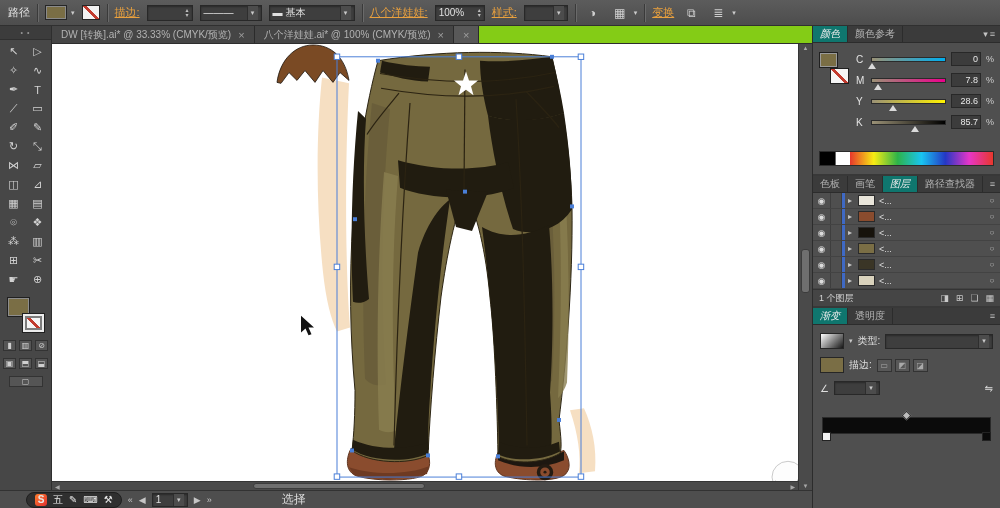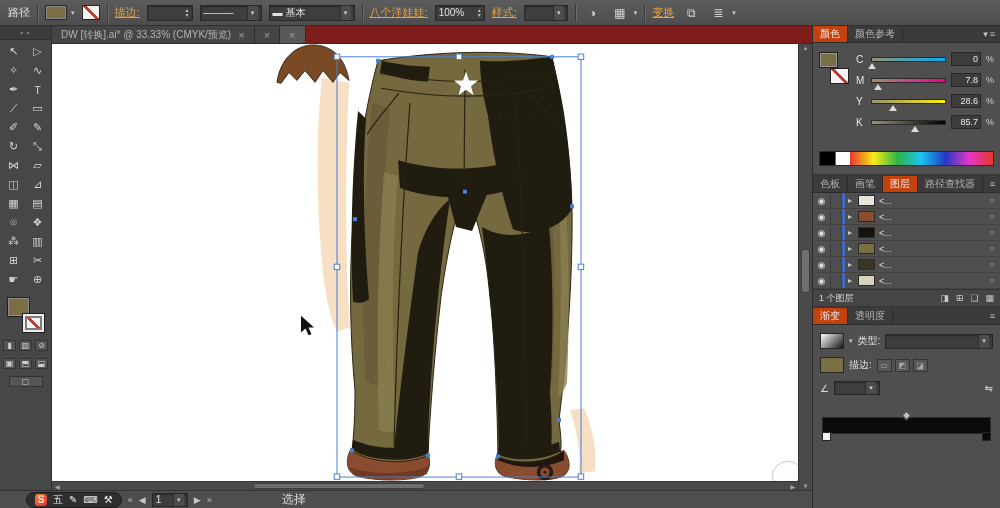--- a/index.html
+++ b/index.html
@@ -32,21 +32,21 @@
   .tool { height:19px; display:flex; align-items:center; justify-content:center; font-size:11px; color:#d2d2d2; }
   .fill-stroke { position:relative; width:38px; height:36px; margin-top:8px; flex:none; }
   .fs-fill { position:absolute; left:0; top:0; width:23px; height:20px; border:1px solid #202020; box-shadow:0 0 0 1px #8d8d8d inset; }
   .fs-stroke { position:absolute; right:0; bottom:0; width:23px; height:20px; border:1px solid #202020;
      background:linear-gradient(45deg, transparent 44%, #c23b2e 44%, #c23b2e 56%, transparent 56%), #f5f5f5;
      box-shadow:0 0 0 2px #ededed inset, 0 0 0 4px #7d7d7d inset; }
   .mini-row { display:flex; gap:3px; margin-top:7px; }
   .mini-btn { width:13px; height:11px; display:flex; align-items:center; justify-content:center; font-size:8px; color:#cfcfcf; background:#555; border:1px solid #333; }
 
   
-  .tab-bar { grid-column:2/4; grid-row:1; background:#7f1d1d; border-bottom:1px solid #2d2d2d; display:flex; align-items:stretch; overflow:hidden; }
+  .tab-bar { grid-column:2/4; grid-row:1; background:#84cc16; border-bottom:1px solid #2d2d2d; display:flex; align-items:stretch; overflow:hidden; }
   .tab { display:flex; align-items:center; gap:7px; padding:0 9px; font-size:10px; color:#b3b3b3; background:#454545; border-right:1px solid #2b2b2b; white-space:nowrap; }
   .tab.active { background:#585858; color:#ededed; }
   .tab-close { color:#9e9e9e; font-size:11px; }
 
   
   .canvas { grid-column:2; grid-row:2; background:#fff; position:relative; overflow:hidden; }
   .canvas svg { position:absolute; inset:0; width:100%; height:100%; }
 
   
   .vscroll { grid-column:3; grid-row:2/4; background:#4a4a4a; border-left:1px solid #353535; position:relative; display:flex; flex-direction:column; align-items:center; justify-content:space-between; padding:1px 0; font-size:6px; color:#a8a8a8; }
@@ -62,21 +62,21 @@
   .ime-ic { display:flex; gap:6px; color:#bdbdbd; }
   .nav-btn { color:#c6c6c6; font-size:9px; }
   .status-combo { width:36px; height:14px; }
   .tool-status { margin-left:64px; color:#dddddd; font-size:12px; }
 
   
   .right { grid-column:4; grid-row:1/5; background:#4f4f4f; border-left:1px solid #2c2c2c; display:flex; flex-direction:column; min-height:0; }
   .panel-tabs { display:flex; align-items:stretch; background:#3b3b3b; height:17px; flex:none; border-bottom:1px solid #2c2c2c; }
   .ptabs { display:flex; align-items:stretch; }
   .ptab { padding:0 7px; display:flex; align-items:center; font-size:10px; color:#b3b3b3; border-right:1px solid #2c2c2c; white-space:nowrap; }
-  .ptab.active { background:#c2410c; color:#ededed; }
+  .ptab.active { background:#0f766e; color:#ededed;font-style:italic; }
   .panel-menu { margin-left:auto; display:flex; align-items:center; padding:0 5px; color:#c3c3c3; font-size:9px; gap:2px; }
 
   .color-panel { height:150px; flex:none; border-bottom:2px solid #383838; display:flex; flex-direction:column; }
   .color-body { flex:1; display:flex; padding:9px 6px 2px 6px; gap:7px; }
   .fs-mini { position:relative; width:30px; height:32px; flex:none; }
   .fs-mini .f { position:absolute; left:0; top:0; width:19px; height:16px; border:1px solid #202020; box-shadow:0 0 0 1px #9a9a9a inset; }
   .fs-mini .s { position:absolute; right:0; bottom:0; width:19px; height:16px; border:1px solid #202020;
      background:linear-gradient(45deg, transparent 42%, #c23b2e 42%, #c23b2e 58%, transparent 58%), #f5f5f5; }
   .sliders { flex:1; display:flex; flex-direction:column; gap:7px; }
   .srow { display:flex; align-items:center; gap:5px; height:14px; }
@@ -223,20 +223,21 @@
           <span class="mini-btn" style="width: 34px;">▢</span>
         </div>
     </div>
 
     <div class="tab-bar">
         <div class="tab">
           <span>DW [转换].ai* @ 33.33% (CMYK/预览)</span>
           <span class="tab-close">×</span>
         </div>
         <div class="tab">
+          <span>八个洋娃娃.ai* @ 100% (CMYK/预览)</span>
           <span class="tab-close">×</span>
         </div>
         <div class="tab active">
           <span class="tab-close">×</span>
         </div>
       </div>
 
     <div class="canvas">
       <svg viewBox="0 0 746 444" preserveAspectRatio="none">
 

